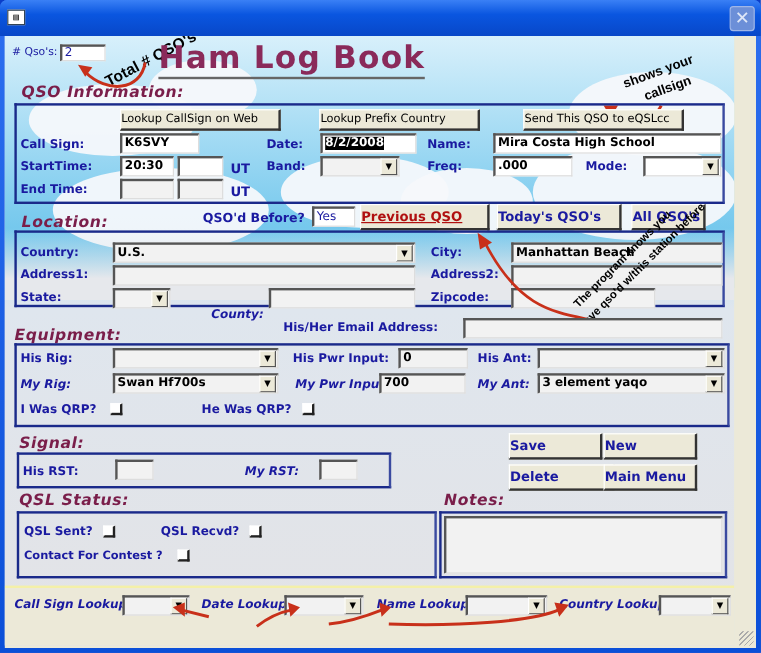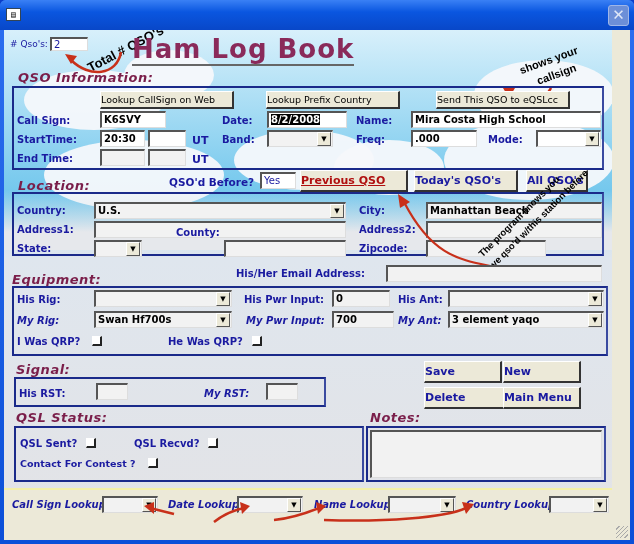--- a/index.html
+++ b/index.html
@@ -123,21 +123,21 @@
 
       <div class="lbl" style="left:13px;top:194px;">Address1:</div>
       <div class="inp" style="left:90px;top:191px;width:252px;"></div>
 
       <div class="lbl" style="left:355px;top:194px;">Address2:</div>
       <div class="inp" style="left:422px;top:191px;width:176px;"></div>
 
       <div class="lbl" style="left:13px;top:213px;">State:</div>
       <div class="inp" style="left:90px;top:210px;width:48px;"><span></span><div class="dd">▼</div></div>
 
-      <div class="lbl" style="left:172px;top:197px;">County:</div>
+      <div class="lbl" style="left:172px;top:227px;font-style:italic;">County:</div>
       <div class="inp" style="left:220px;top:210px;width:122px;"></div>
 
       <div class="lbl" style="left:355px;top:213px;">Zipcode:</div>
       <div class="inp" style="left:422px;top:210px;width:120px;"></div>
 
       <div class="ann" style="left:480px;top:218px;font-size:9.5px;transform:rotate(-45deg);transform-origin:left bottom;">The program knows you</div>
       <div class="ann" style="left:484px;top:236px;font-size:9.5px;transform:rotate(-45deg);transform-origin:left bottom;">have qso'd w/this station before</div>
       <svg style="position:absolute;left:380px;top:160px;" width="130" height="90">
         <path d="M115 78 C80 70, 50 70, 20 12" stroke="#c8301a" stroke-width="2.2" fill="none"></path>
         <polygon points="14,4 26,12 16,18" fill="#c8301a"></polygon>
@@ -155,21 +155,21 @@
       <div class="lbl" style="left:240px;top:264px;">His Pwr Input:</div>
       <div class="inp" style="left:328px;top:260px;width:58px;">0</div>
 
       <div class="lbl" style="left:394px;top:264px;">His Ant:</div>
       <div class="inp" style="left:444px;top:260px;width:156px;"><span></span><div class="dd">▼</div></div>
 
       <div class="lbl" style="left:13px;top:285px;font-style:italic;">My Rig:</div>
       <div class="inp" style="left:90px;top:281px;width:138px;"><span>Swan Hf700s</span><div class="dd">▼</div></div>
 
       <div class="lbl" style="left:242px;top:285px;font-style:italic;">My Pwr Input:</div>
-      <div class="inp" style="left:328px;top:281px;width:62px;">700</div>
+      <div class="inp" style="left:312px;top:281px;width:72px;">700</div>
 
       <div class="lbl" style="left:394px;top:285px;font-style:italic;">My Ant:</div>
       <div class="inp" style="left:444px;top:281px;width:156px;"><span>3 element yaqo</span><div class="dd">▼</div></div>
 
       <div class="lbl" style="left:13px;top:306px;">I Was QRP?</div>
       <div class="chk" style="left:88px;top:306px;"></div>
       <div class="lbl" style="left:164px;top:306px;">He Was QRP?</div>
       <div class="chk" style="left:248px;top:306px;"></div>
 
       <div class="sect" style="left:12px;top:332px;">Signal:</div>

